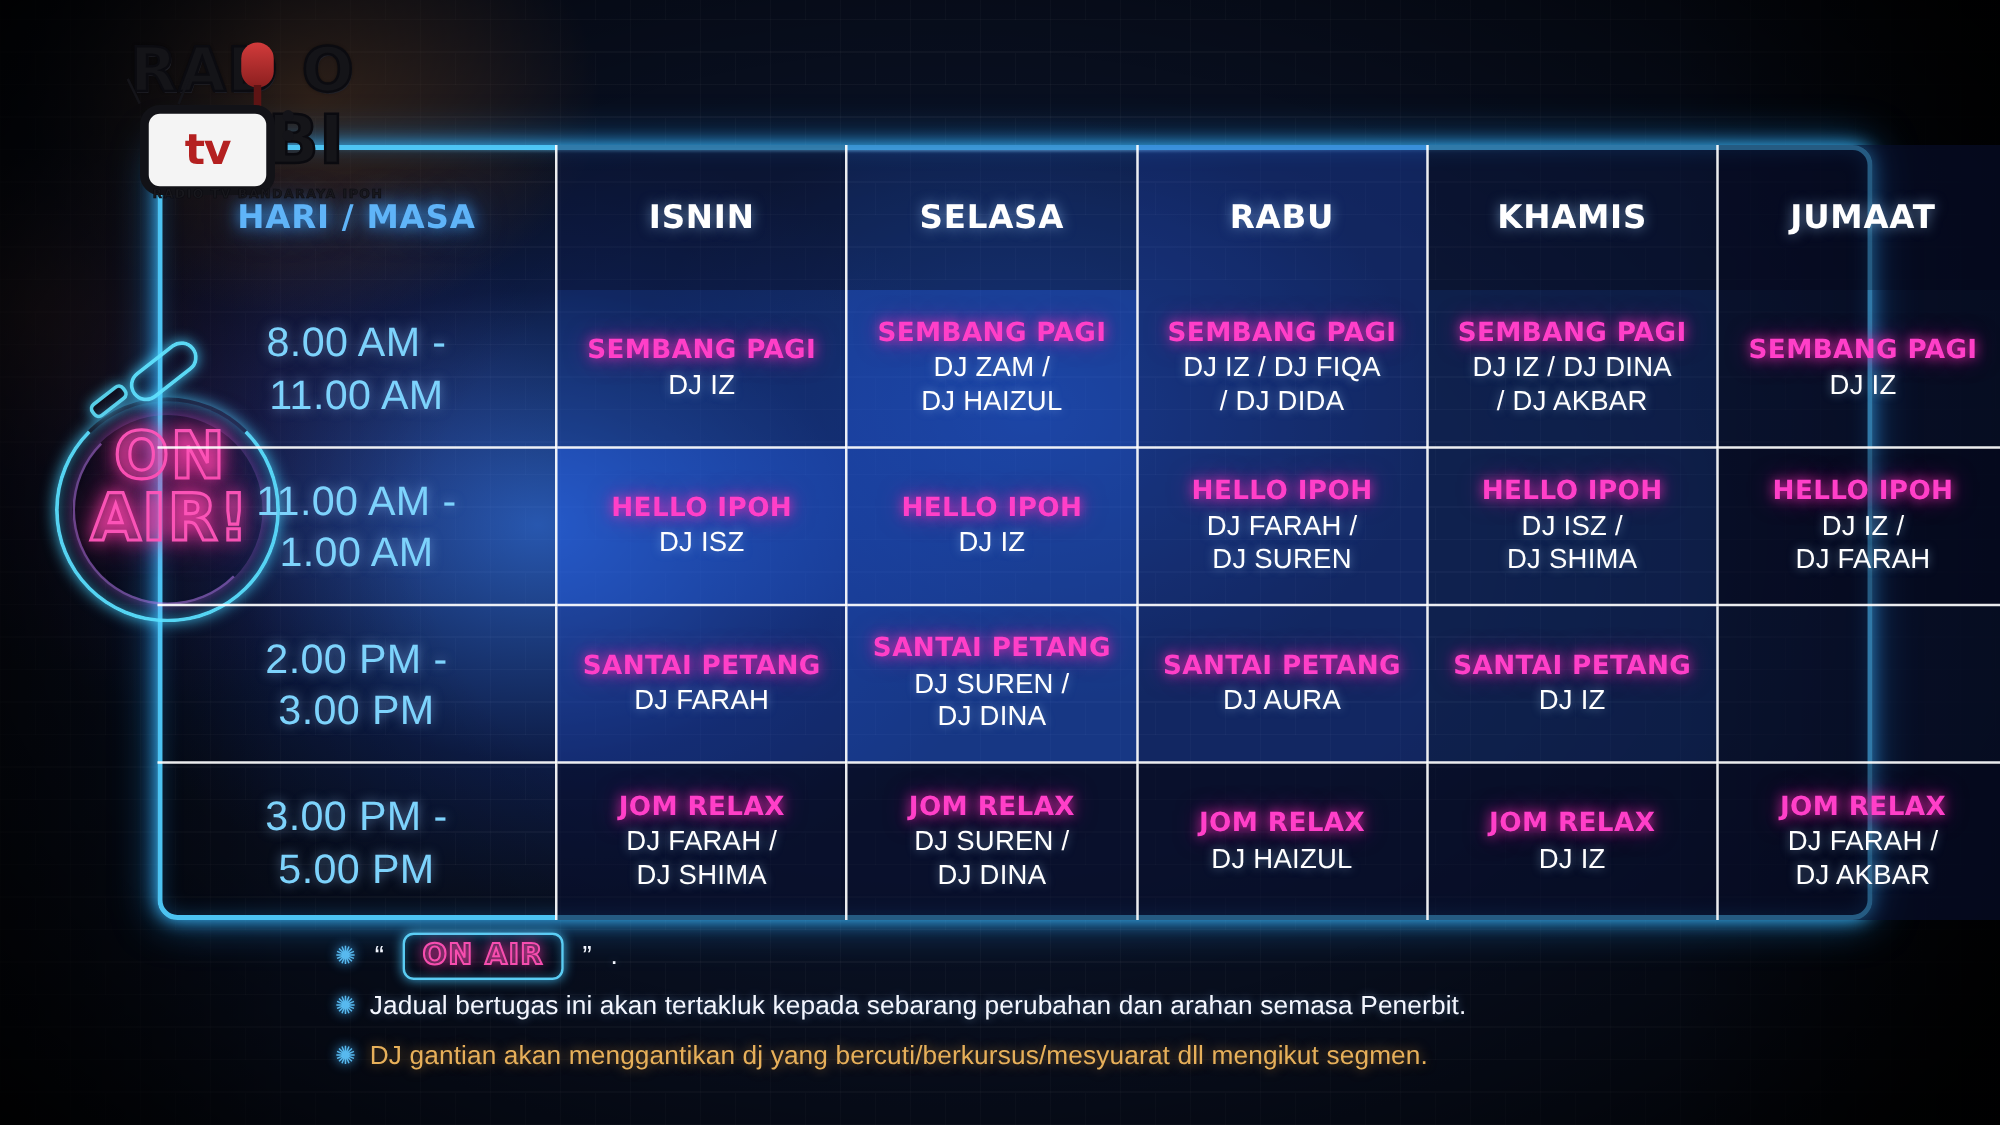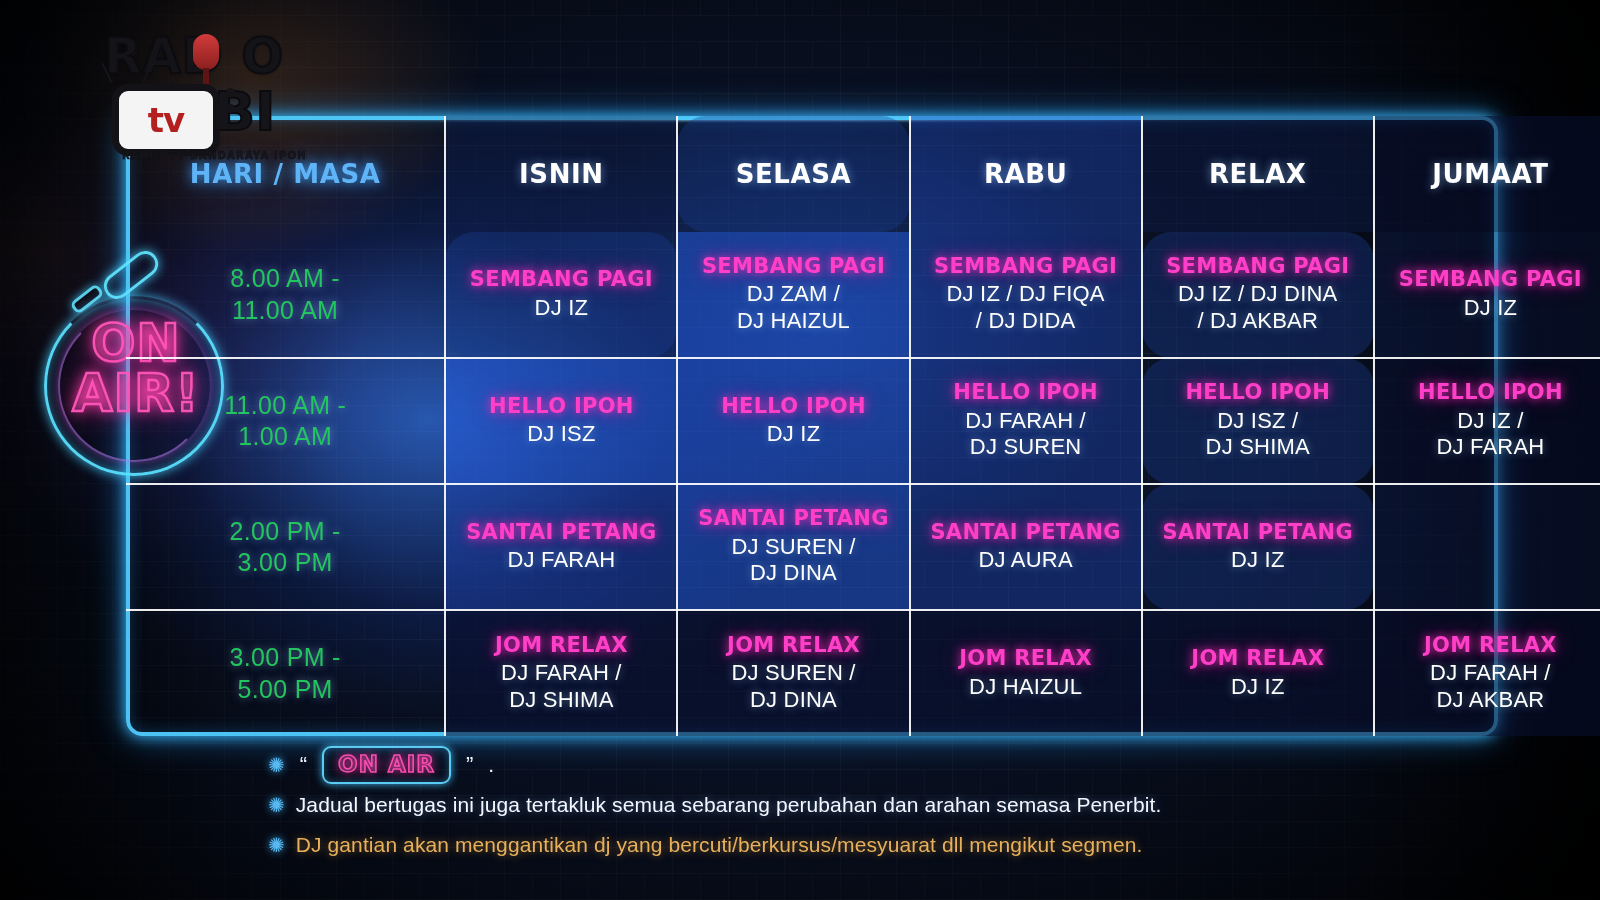--- a/index.html
+++ b/index.html
@@ -157,21 +157,21 @@
       0 -3px 0 rgba(64,230,255,0.92),
       0  3px 0 rgba(255,40,220,0.92),
       0 -5px 12px rgba(64,230,255,0.65),
       0  5px 14px rgba(255,40,220,0.60),
       0 0 26px rgba(140,190,255,0.45);
   }
 
   
   .onair-sign {
     position: absolute;
-    left: 26px; top: 256px;
+    left: 26px; top: 278px;
     width: 220px; height: 232px;
     z-index: 5;
   }
   .onair-ring {
     position: absolute;
     left: 18px; top: 40px;
     width: 180px; height: 180px;
     border-radius: 50%;
     border: 3px solid rgba(90,225,255,0.95);
     border-top-color: rgba(90,225,255,0.12);
@@ -253,21 +253,21 @@
   }
   table.sched tr > *:first-child { border-left: none; }
   table.sched tr > *:last-child  { border-right: none; }
   table.sched tr:first-child > * { border-top: none; }
   table.sched tr:last-child  > * { border-bottom: none; }
 
   thead th { height: 116px; }
   tbody tr { height: 126px; }
   .t-a  { background: rgba(30,70,180,0.42); }
   .t-b  { background: rgba(36,92,225,0.50); }
-  .t-c  { background: rgba(26,60,150,0.36); border-radius: 29px; }
+  .t-c  { background: rgba(26,60,150,0.36); }
   .t-d  { background: rgba(14,28,72,0.44); }
   .t-e  { background: rgba(8,16,48,0.58); }
   .t-none { background: transparent; }
 
   .hdr-hari {
     color: #5fb4f8;
     font-size: 26px;
     font-weight: 900;
     letter-spacing: .6px;
     text-shadow: 0 0 12px rgba(70,170,255,.9), 0 0 26px rgba(40,130,255,.55);
@@ -276,22 +276,22 @@
   .hdr-day {
     color: #ffffff;
     font-size: 26px;
     font-weight: 900;
     letter-spacing: .6px;
     text-shadow: 0 0 10px rgba(160,210,255,.55);
     font-family: "DejaVu Sans", sans-serif;
   }
 
   .time-cell {
-    color: #22c55e;
-    font-size: 25px;
+    color: #7dd3fc;
+    font-size: 33px;
     font-weight: 400;
     line-height: 1.25;
     text-align: right;
     padding-right: 16px;
     letter-spacing: .3px;
     text-shadow: 0 0 9px rgba(150,200,255,.55);
   }
 
   .show {
     display: block;
@@ -428,21 +428,21 @@
         <th class="t-d">
           <span class="hdr-day">ISNIN</span>
         </th>
         <th class="t-c">
           <span class="hdr-day">SELASA</span>
         </th>
         <th class="t-a">
           <span class="hdr-day">RABU</span>
         </th>
         <th class="t-d">
-          <span class="hdr-day">RELAX</span>
+          <span class="hdr-day">KHAMIS</span>
         </th>
         <th class="t-e">
           <span class="hdr-day">JUMAAT</span>
         </th>
       </tr>
     </thead>
     <tbody>
         <tr>
           <td class="time-cell t-none"><span>8.00 AM -</span><br><span>11.00 AM</span></td>
           <td class="t-c">
@@ -538,21 +538,21 @@
   <div class="notes">
     <div class="note-row">
       <span class="aster">✺</span>
       <span class="quote">“</span>
       <span class="badge-onair">ON AIR</span>
       <span class="quote">”</span>
       <span class="note-text">.</span>
     </div>
     <div class="note-row">
       <span class="aster">✺</span>
-      <span class="note-text">Jadual bertugas ini juga tertakluk semua sebarang perubahan dan arahan semasa Penerbit.</span>
+      <span class="note-text">Jadual bertugas ini akan tertakluk kepada sebarang perubahan dan arahan semasa Penerbit.</span>
     </div>
     <div class="note-row">
       <span class="aster">✺</span>
       <span class="note-text gold">DJ gantian akan menggantikan dj yang bercuti/berkursus/mesyuarat dll mengikut segmen.</span>
     </div>
   </div>
 
 </div>
 
 </body></html>

